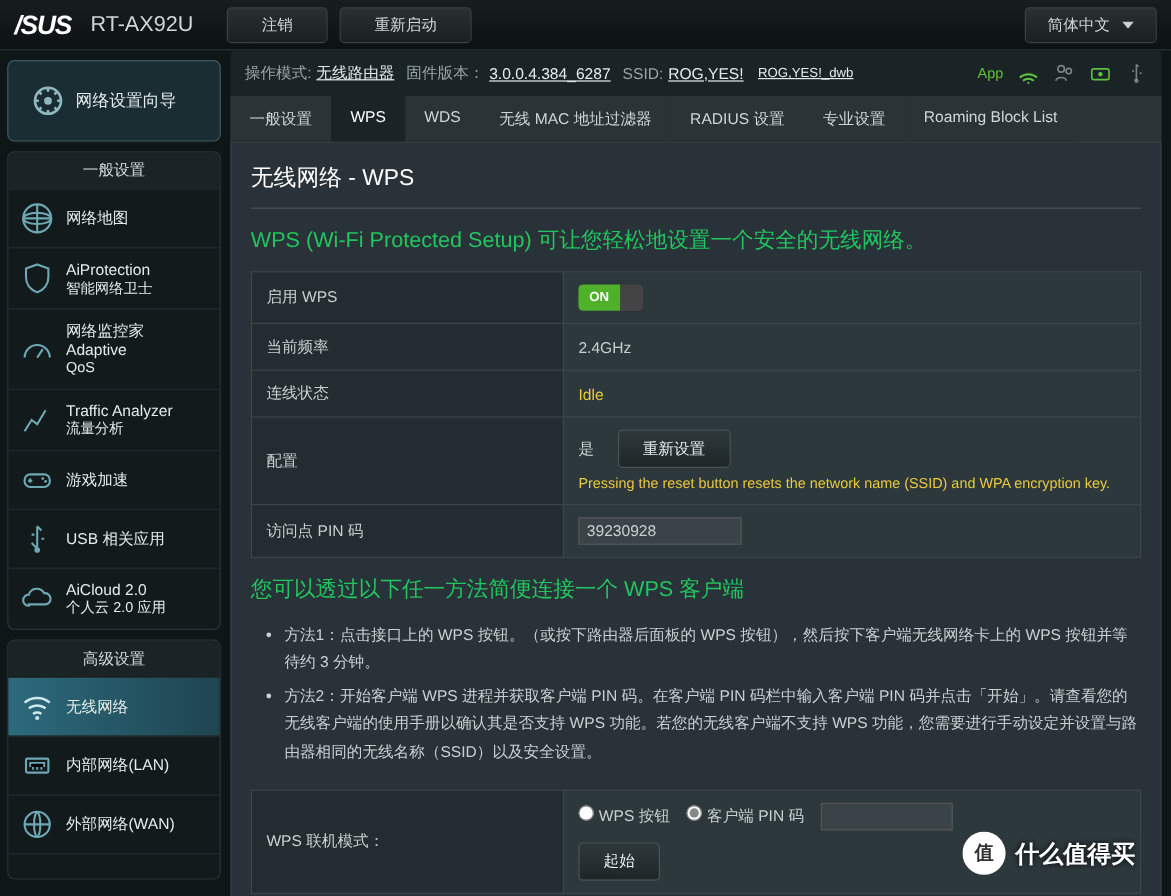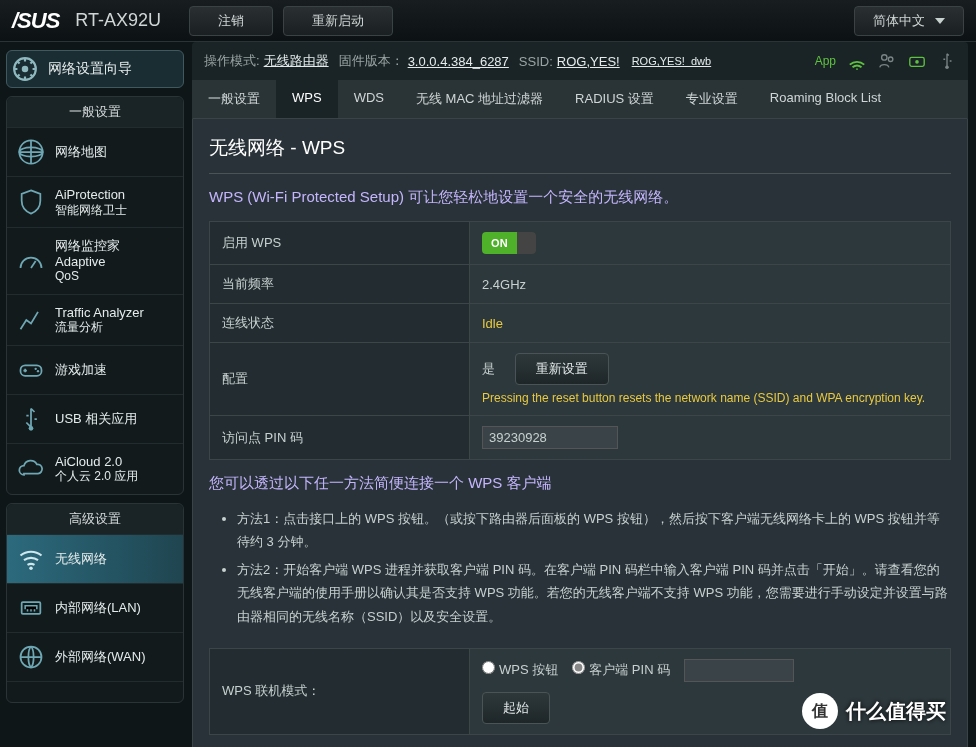--- a/index.html
+++ b/index.html
@@ -8,21 +8,21 @@
 
 .topbar { height:42px; background:linear-gradient(#181e20,#0c1213); display:flex; align-items:center; padding:0 12px; border-bottom:1px solid #2a3436; }
 .logo { color:#fff; font-weight:bold; font-style:italic; font-size:22px; letter-spacing:-1px; margin-right:16px; }
 .model { color:#d0d6d6; font-size:18px; margin-right:28px; }
 .topbtn { background:linear-gradient(#2a3032,#1a2021); border:1px solid #3a4244; color:#d0d6d6; padding:5px 28px; border-radius:4px; font-size:13px; margin-right:10px; cursor:pointer; }
 .topdrop { margin-left:auto; background:linear-gradient(#2a3032,#1a2021); border:1px solid #3a4244; color:#d0d6d6; padding:5px 18px; border-radius:4px; font-size:13px; cursor:pointer; display:flex; align-items:center; gap:10px; }
 
 
 .wrap { display:flex; height:calc(100% - 42px); }
 .side { width:190px; padding:8px 6px; display:flex; flex-direction:column; gap:8px; }
-.wizard { background:#1a2d33; border:1px solid #3f5a5f; border-radius:6px; padding:5px; display:flex; align-items:center; gap:10px; cursor:pointer; }
+.wizard { background:#1a2d33; border:1px solid #3f5a5f; border-radius:6px; padding:20px; display:flex; align-items:center; gap:10px; cursor:pointer; }
 .wiz-icon { width:26px; height:26px; }
 .wizard span { color:#e5ebeb; font-size:14px; }
 .panel { background:#121a1c; border:1px solid #2a3436; border-radius:6px; }
 .panel-title { text-align:center; color:#d6dada; font-size:13px; padding:6px 0; background:#1a2426; border-radius:6px 6px 0 0; }
 .navitem { display:flex; align-items:center; gap:10px; padding:10px 10px; cursor:pointer; border-top:1px solid #222c2e; }
 .navitem:first-of-type { border-top:none; }
 .navitem.active { background:linear-gradient(90deg,#2c6a7d,#1f4550); }
 .navicon { width:28px; height:28px; flex-shrink:0; }
 .navtext { color:#e5ebeb; font-size:13px; line-height:1.2; }
 .navtext .sub { display:block; font-size:12px; }
@@ -36,21 +36,21 @@
 .status .right { margin-left:auto; display:flex; align-items:center; gap:12px; }
 .app-lbl { color:#5fc140; font-size:12px; }
 .sicon { width:18px; height:18px; }
 
 .tabs { background:#2a3436; display:flex; }
 .tab { padding:10px 16px; font-size:13px; color:#d0d6d6; cursor:pointer; background:#2a3436; }
 .tab.active { background:#1a2426; color:#fff; }
 
 .content { background:#283238; border:1px solid #3a4446; padding:16px; border-radius:0 0 4px 4px; min-height:600px; }
 .ptitle { color:#fff; font-size:19px; padding-bottom:12px; border-bottom:1px solid #4a5456; margin-bottom:14px; }
-.desc { font-size:15px; color:#c4b5fd; margin-bottom:14px; }
+.desc { font-size:18px; color:#22c55e; margin-bottom:14px; }
 
 .tbl { width:100%; border-collapse:collapse; margin-bottom:14px; }
 .tbl td { border:1px solid #3c4648; padding:10px 12px; font-size:13px; vertical-align:middle; }
 .tbl td:first-child { width:260px; background:#232d31; }
 .tbl td:last-child { background:#2d383c; }
 
 .toggle { width:54px; height:22px; border-radius:4px; background:#2a3032; display:inline-flex; position:relative; cursor:pointer; }
 .toggle .on { background:#4fb02a; color:#fff; font-size:11px; font-weight:bold; display:flex; align-items:center; justify-content:center; width:36px; border-radius:4px 0 0 4px; }
 .toggle .knob { background:#444; width:20px; border-radius:0 4px 4px 0; }
 

